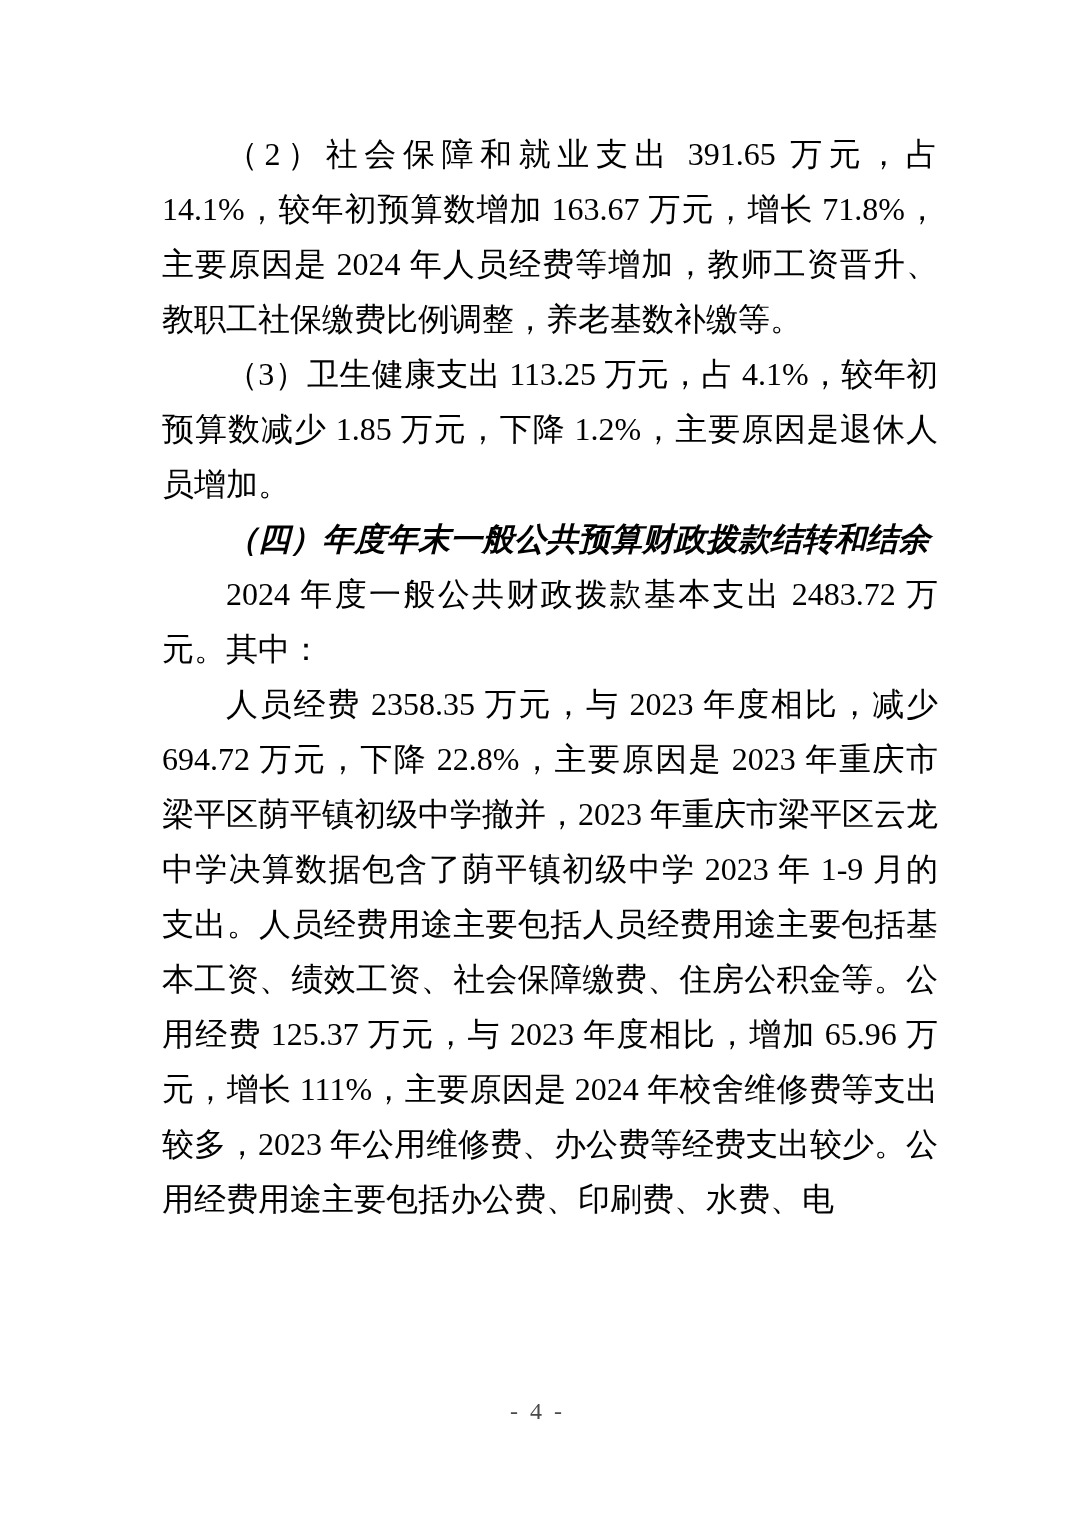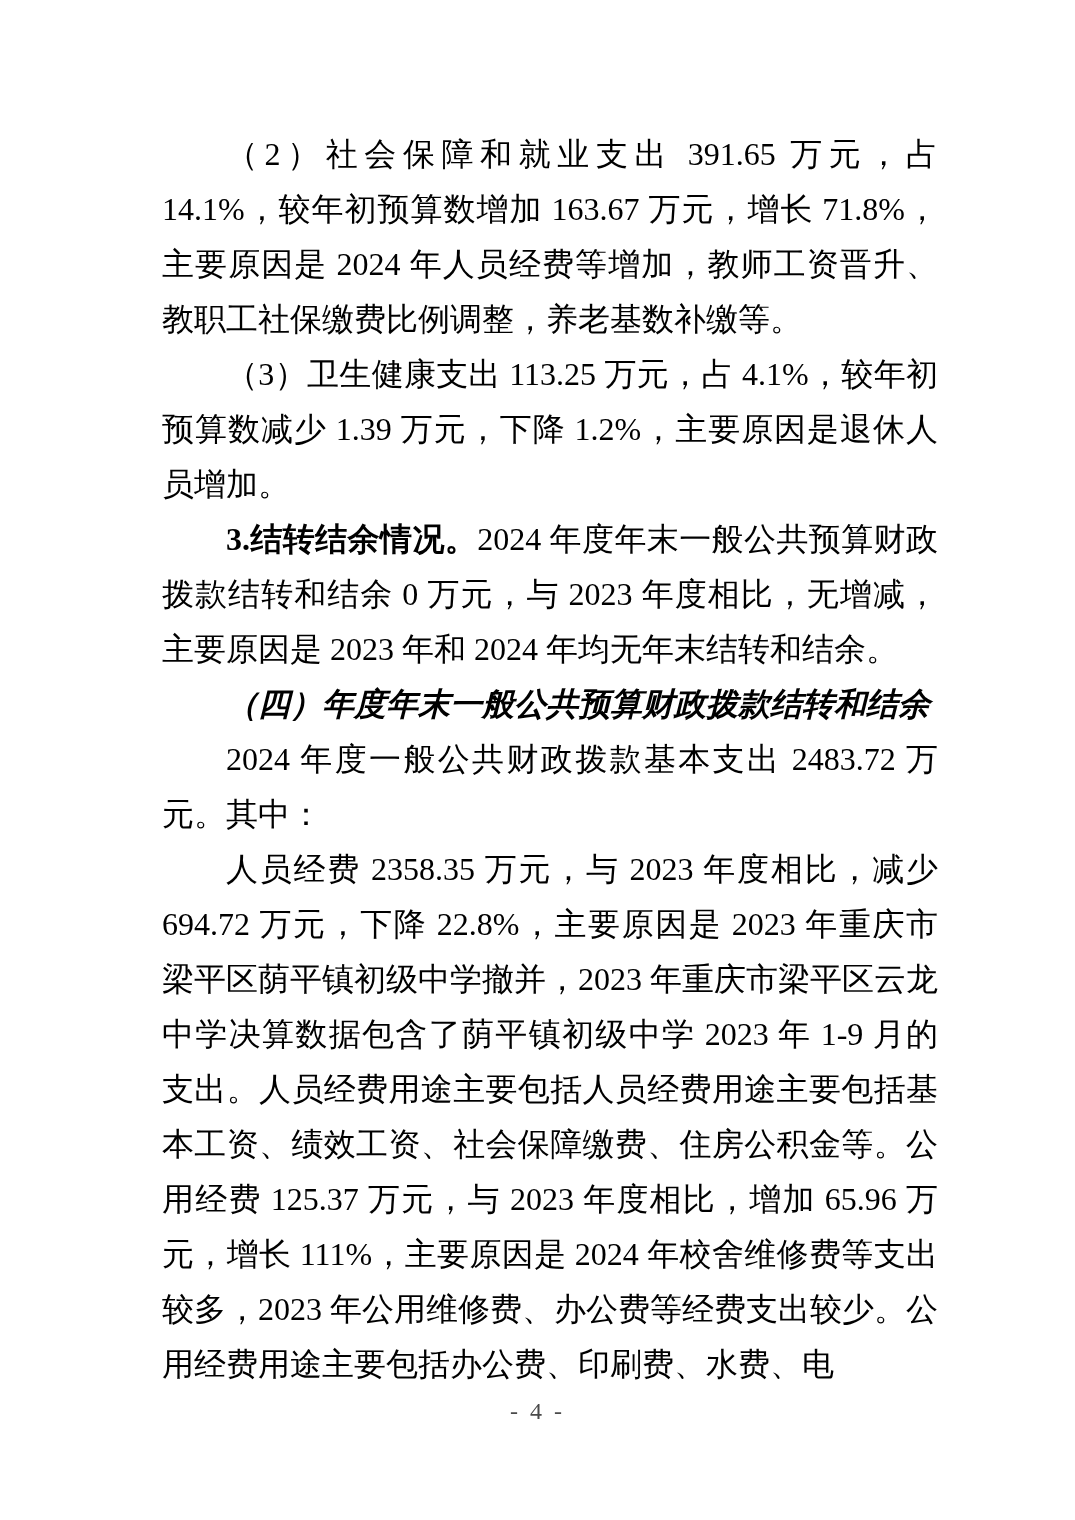--- a/index.html
+++ b/index.html
@@ -51,22 +51,21 @@
     letter-spacing: 3px;
     font-family: "Liberation Serif", "DejaVu Serif", serif;
   }
 </style>
 </head>
 <body>
 
 <div class="page">
   <main class="content">
     <p class="para">（2）社会保障和就业支出 391.65 万元，占 14.1%，较年初预算数增加 163.67 万元，增长 71.8%，主要原因是 2024 年人员经费等增加，教师工资晋升、教职工社保缴费比例调整，养老基数补缴等。</p>
-    <p class="para">（3）卫生健康支出 113.25 万元，占 4.1%，较年初预算数减少 1.39 万元，下降 1.2%，主要原因是退休人员增加。</p>
-    <p class="para"><span class="lead-bold">3.结转结余情况。</span><span>2024 年度年末一般公共预算财政拨款结转和结余 0 万元，与 2023 年度相比，无增减，主要原因是 2023 年和 2024 年均无年末结转和结余。</span></p>
+    <p class="para">（3）卫生健康支出 113.25 万元，占 4.1%，较年初预算数减少 1.85 万元，下降 1.2%，主要原因是退休人员增加。</p>
     <p class="para section-heading">（四）年度年末一般公共预算财政拨款结转和结余</p>
     <p class="para">2024 年度一般公共财政拨款基本支出 2483.72 万元。其中：</p>
     <p class="para">人员经费 2358.35 万元，与 2023 年度相比，减少 694.72 万元，下降 22.8%，主要原因是 2023 年重庆市梁平区荫平镇初级中学撤并，2023 年重庆市梁平区云龙中学决算数据包含了荫平镇初级中学 2023 年 1-9 月的支出。人员经费用途主要包括人员经费用途主要包括基本工资、绩效工资、社会保障缴费、住房公积金等。公用经费 125.37 万元，与 2023 年度相比，增加 65.96 万元，增长 111%，主要原因是 2024 年校舍维修费等支出较多，2023 年公用维修费、办公费等经费支出较少。公用经费用途主要包括办公费、印刷费、水费、电</p>
   </main>
   <footer class="footer">
     <span class="page-number">- 4 -</span>
   </footer>
 </div>
 
 </body></html>

